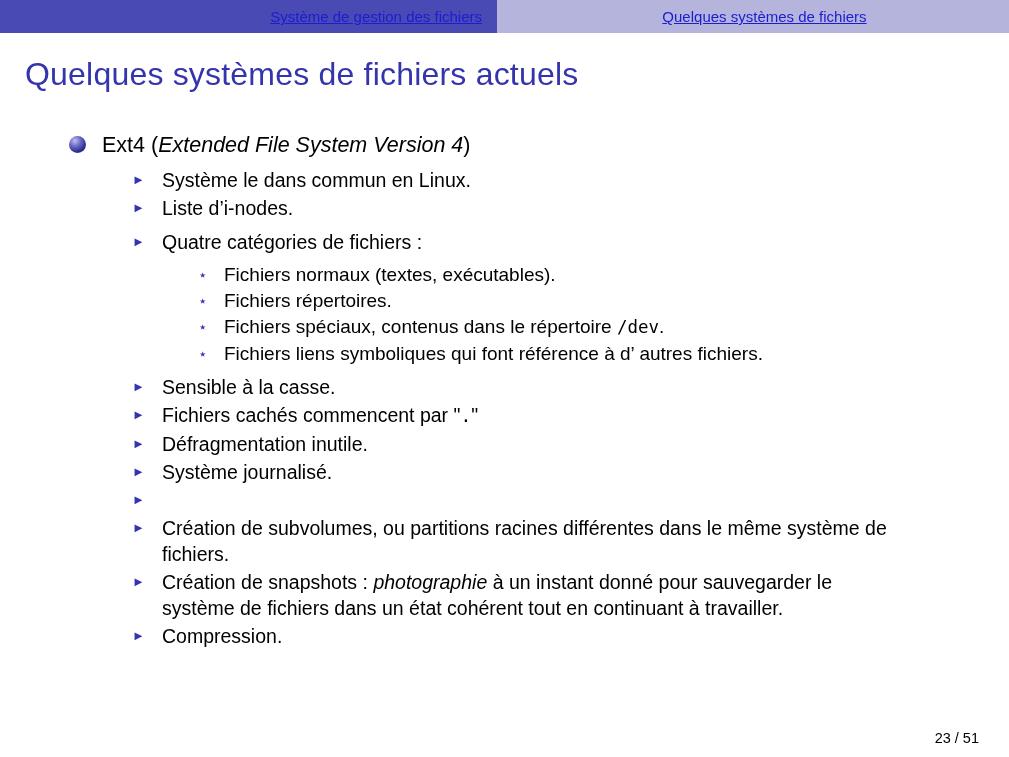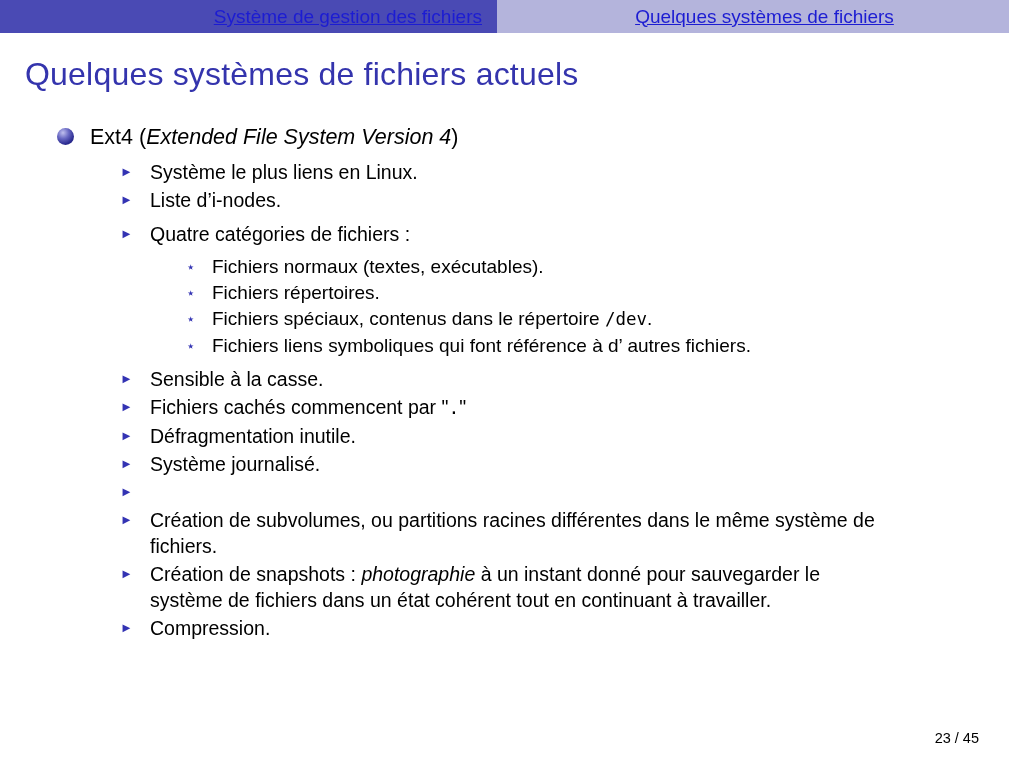--- a/index.html
+++ b/index.html
@@ -17,33 +17,33 @@
   .nav-cell { display:flex; align-items:center; height:100%; }
   .nav-left {
     width:497px; background:#4a4ab4;
     justify-content:flex-end; padding-right:15px;
   }
   .nav-right {
     flex:1; background:#b4b4dc;
     justify-content:center; padding-left:23px;
   }
   .nav-link {
-    font-size:19px; color:#1c1cd2;
+    font-size:15px; color:#1c1cd2;
     text-decoration:underline; cursor:pointer; white-space:nowrap;
   }
 
   
   .frametitle {
     margin:23px 0 0 25px;
     font-size:32px; font-weight:400;
     color:#3434ad; letter-spacing:0.2px;
   }
 
   
-  .outline { margin-top:30px; }
+  .outline { margin-top:38px;padding-left:12px; }
   .item { display:flex; align-items:flex-start; }
 
   .level1 { padding-left:57px; font-size:21.5px; line-height:28px; margin:8px 0 8px 0; }
   .level2 { padding-left:120px; font-size:19.5px; line-height:26px; margin-top:2px; }
   .level3 { padding-left:186px; font-size:19px;  line-height:25px; margin-top:1px; }
 
   .level1.gap { margin-top:20px; }
   .level2.gap { margin-top:8px; }
   .level3.gap { margin-top:7px; }
 
@@ -80,21 +80,21 @@
 
 <h1 class="frametitle">Quelques systèmes de fichiers actuels</h1>
 
 <main class="outline">
     <div class="item level1">
       <span class="marker ball"></span>
       <span class="text"><span>Ext4 (</span><span class="it">Extended File System Version 4</span><span>)</span></span>
     </div>
     <div class="item level2">
       <span class="marker triangle">►</span>
-      <span class="text"><span>Système le plus liens en Linux.</span></span>
+      <span class="text"><span>Système le dans commun en Linux.</span></span>
     </div>
     <div class="item level2">
       <span class="marker triangle">►</span>
       <span class="text"><span>Liste d’i-nodes.</span></span>
     </div>
     <div class="item level2 gap">
       <span class="marker triangle">►</span>
       <span class="text"><span>Quatre catégories de fichiers :</span></span>
     </div>
     <div class="item level3 gap">
@@ -139,13 +139,13 @@
     <div class="item level2">
       <span class="marker triangle">►</span>
       <span class="text"><span>Création de snapshots : </span><span class="it">photographie</span><span> à un instant donné pour sauvegarder le</span><br><span>système de fichiers dans un état cohérent tout en continuant à travailler.</span></span>
     </div>
     <div class="item level2">
       <span class="marker triangle">►</span>
       <span class="text"><span>Compression.</span></span>
     </div>
   </main>
 
-<span class="pagenum">23 / 45</span>
+<span class="pagenum">23 / 51</span>
 
 </body></html>

